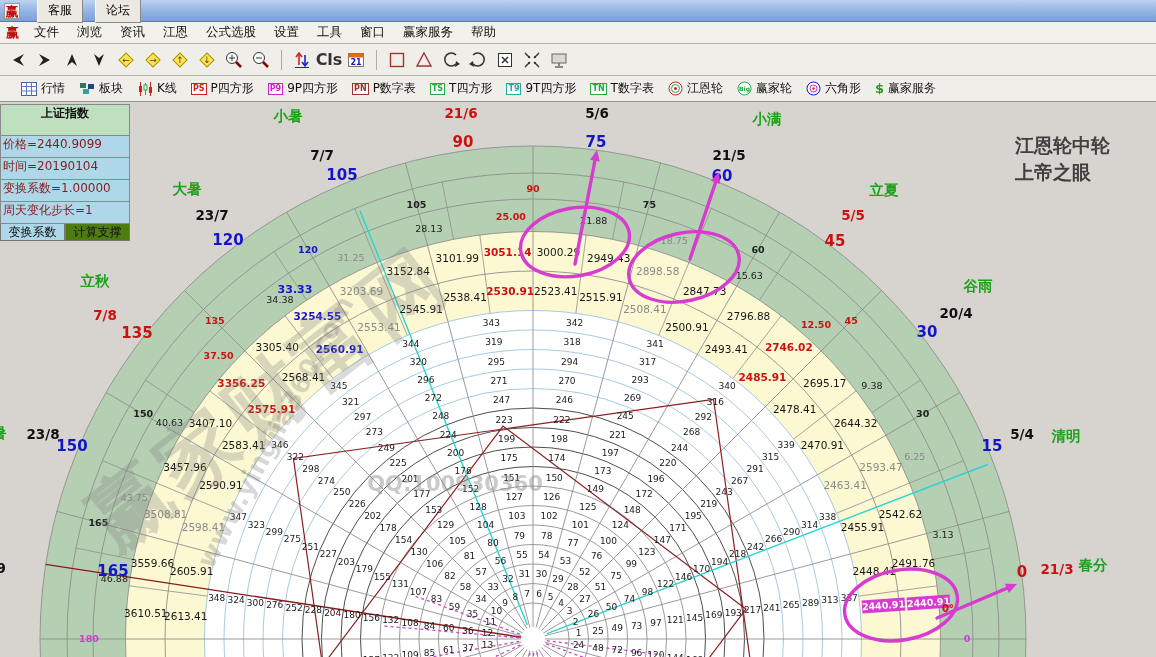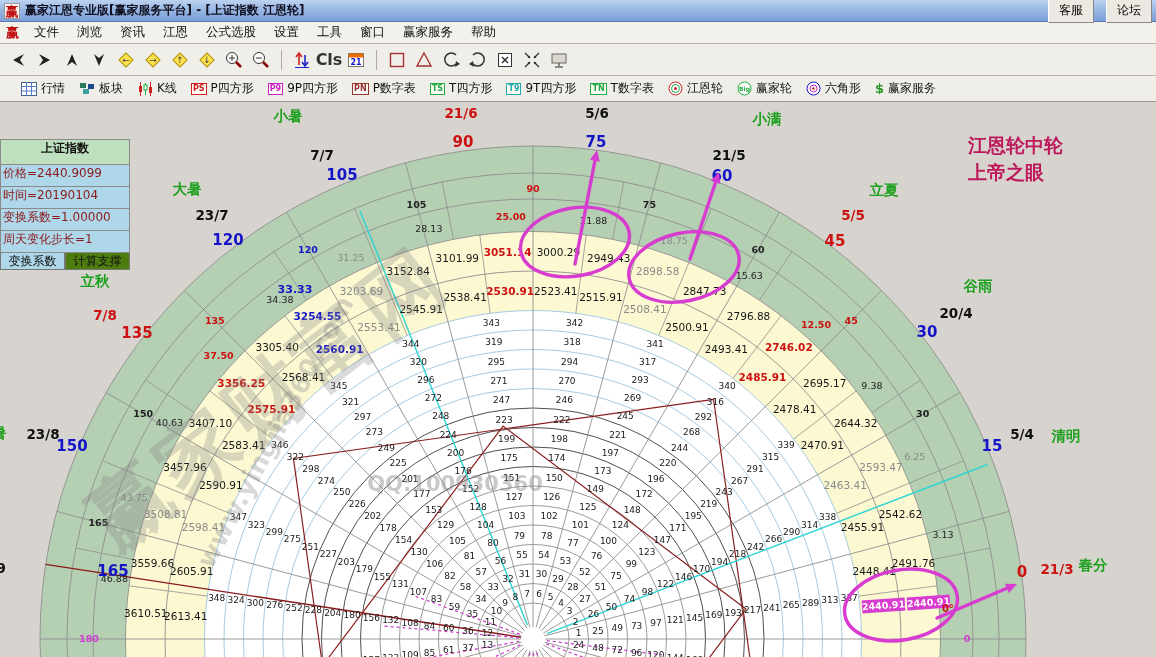--- a/index.html
+++ b/index.html
@@ -22,36 +22,35 @@
   .cls-label { font-size:16px; color:#333; font-weight:bold; }
   .toolbar2 { height:26px; background:#f0eee9; border-bottom:1px solid #9a968e; display:flex; align-items:center; padding:0 16px; gap:4px; }
   .tb2-item { display:flex; align-items:center; gap:4px; padding:2px 5px; font-size:12px; color:#111; white-space:nowrap; }
   .lb { display:inline-block; font-size:8px; font-weight:bold; border:1px solid; padding:0 1px; line-height:10px; background:#fdfdf6; }
   .svc { color:#2a9a2a; font-weight:bold; font-size:13px; }
   
   .chart-area { position:relative; width:1156px; height:555px; background:#d7d4cf; overflow:hidden; }
   .chart-area svg.wheel { position:absolute; left:0; top:0; }
   .info-panel { position:absolute; left:0; top:2px; width:130px; font-size:12px; z-index:5; }
   .info-panel .hd { background:#bfe0bf; border:1px solid #8a8a8a; text-align:center; font-weight:bold;
-    color:#111; height:26px; line-height:16px;margin-top:35px; }
+    color:#111; height:32px; line-height:16px; }
   .info-panel .row { background:#aed7ea; border:1px solid #8a8a8a; border-top:none; color:#8b1a1a;
     height:22px; line-height:17px; padding-left:2px; white-space:nowrap; overflow:hidden; }
   .info-panel .btns { display:flex; }
   .info-panel .btns div { width:65px; height:17px; line-height:16px; text-align:center; border:1px solid #777; border-top:none; color:#111; }
   .btn-res { background:#aed7ea; }
   .btn-sup { background:#4d7c0f; }
   .gann-note { position:absolute; left:968px; top:30px; z-index:6; color:#d23bd2; font-weight:bold;
     font-size:19px; line-height:27px; white-space:nowrap; }
 </style>
 </head>
 <body>
 
 <div class="titlebar">
   <span class="appicon">赢</span>
-  <span class="title">赢家江恩专业版[赢家服务平台] - [上证指数 江恩轮]</span>
   <span class="tb-btn">客服</span>
   <span class="tb-btn">论坛</span>
 </div>
 
 <div class="menubar">
   <span class="appicon">赢</span>
   <span id="menu-items" style="display:flex">
       <span class="menu-item">文件</span>
       <span class="menu-item">浏览</span>
       <span class="menu-item">资讯</span>
@@ -745,17 +744,17 @@
         <div class="row">时间=20190104</div>
         <div class="row">变换系数=1.00000</div>
         <div class="row">周天变化步长=1</div>
       </div>
     <div class="btns">
       <div class="btn-res">变换系数</div>
       <div class="btn-sup">计算支撑</div>
     </div>
   </div>
 
-  <div class="gann-note" style="color: #be185d;">
+  <div class="gann-note" style="color: #404040; margin-left: 47px;">
     <div>江恩轮中轮</div>
     <div>上帝之眼</div>
   </div>
 </div>
 
 </body></html>

